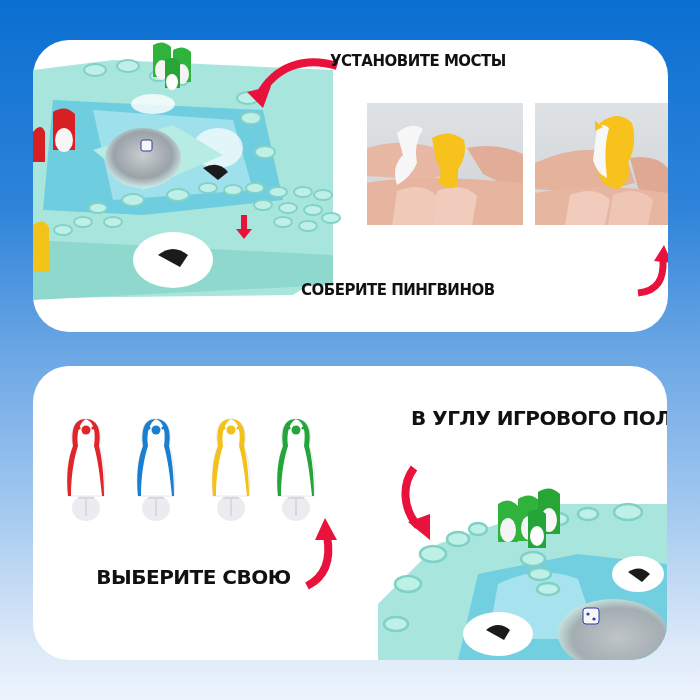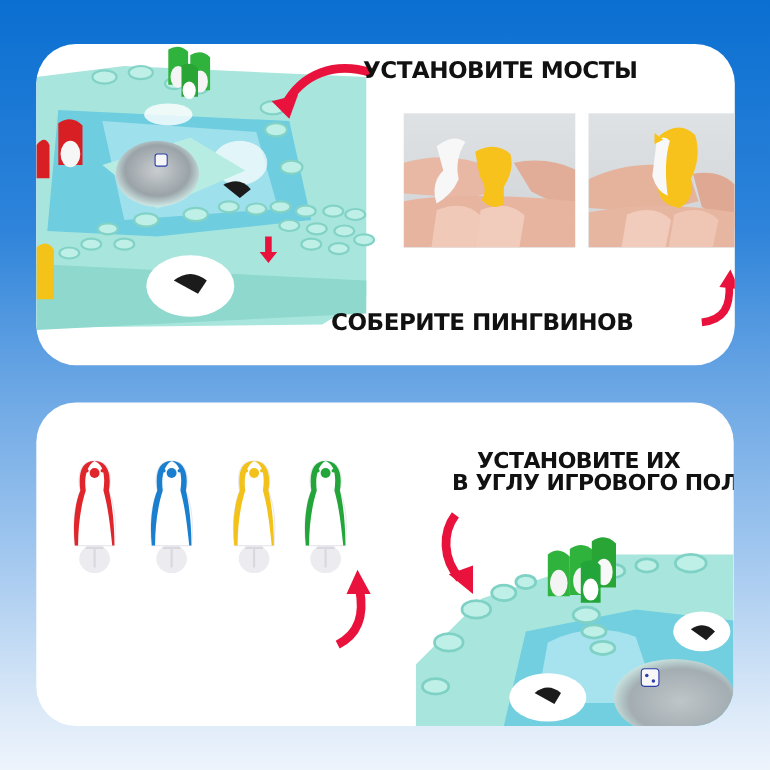--- a/index.html
+++ b/index.html
@@ -21,21 +21,21 @@
   .caption {
     position: absolute;
     font-family: "DejaVu Sans", sans-serif;
     font-weight: 900;
     color: #111;
     letter-spacing: -0.5px;
     text-transform: uppercase;
     white-space: nowrap;
     line-height: 1;
   }
-  .caption.big { font-size: 21px; }
+  .caption.big { font-size: 15px; }
   .caption.stack { font-size: 20px; line-height: 20px; text-align: center; }
 
   .photo {
     position: absolute;
     overflow: hidden;
     background: linear-gradient(180deg, #dfe2e4 0%, #cfd3d6 100%);
   }
   .board-art { position: absolute; }
   .arrow { position: absolute; }
 </style>
@@ -201,24 +201,24 @@
       <circle cx="27" cy="12" r="1.6" fill="#23a53a"></circle>
     </g>
   </svg>
 
   <svg class="arrow" style="left:268px;top:148px" width="40" height="76" viewBox="0 0 40 76">
     <path d="M6 72 C 26 62, 30 44, 26 22" stroke="#e8123c" stroke-width="8" fill="none"></path>
     <path d="M14 26 L24 4 L36 26 Z" fill="#e8123c"></path>
   </svg>
 
   <div class="caption stack" style="left:18px;top:201px;width:285px">
+    <div>Выберите свою</div>
   </div>
 
   <div class="caption stack" style="left:378px;top:42px;width:230px">
-    <div>Установите их</div>
     <div>в углу игрового поля</div>
   </div>
 
   <svg class="arrow" style="left:367px;top:98px" width="40" height="78" viewBox="0 0 40 78">
     <path d="M14 4 C 2 20, 2 44, 18 62" stroke="#e8123c" stroke-width="8" fill="none"></path>
     <path d="M8 58 L30 76 L30 50 Z" fill="#e8123c"></path>
   </svg>
 
   <svg class="board-art" style="left:345px;top:118px" width="289" height="176" viewBox="0 0 289 176">
     <defs>

